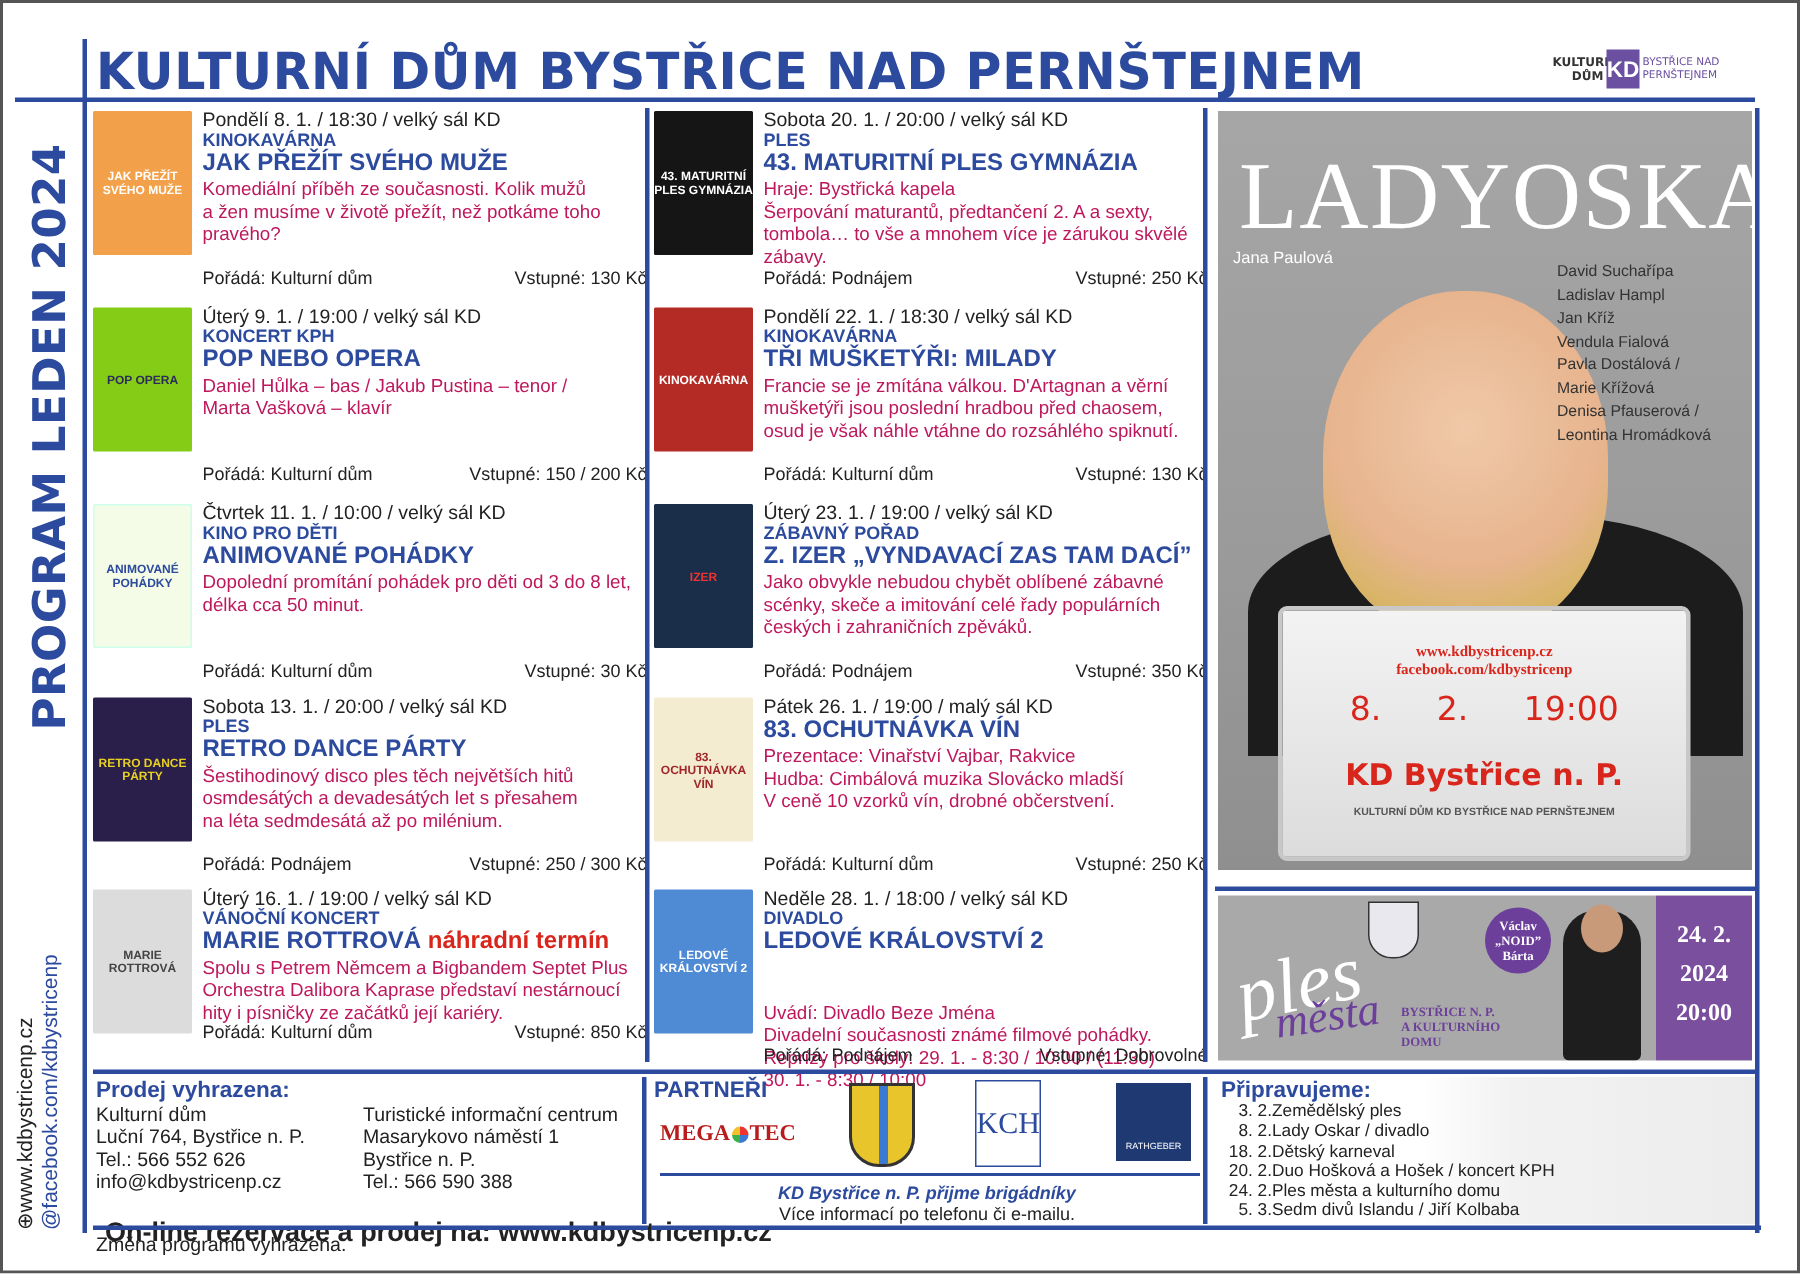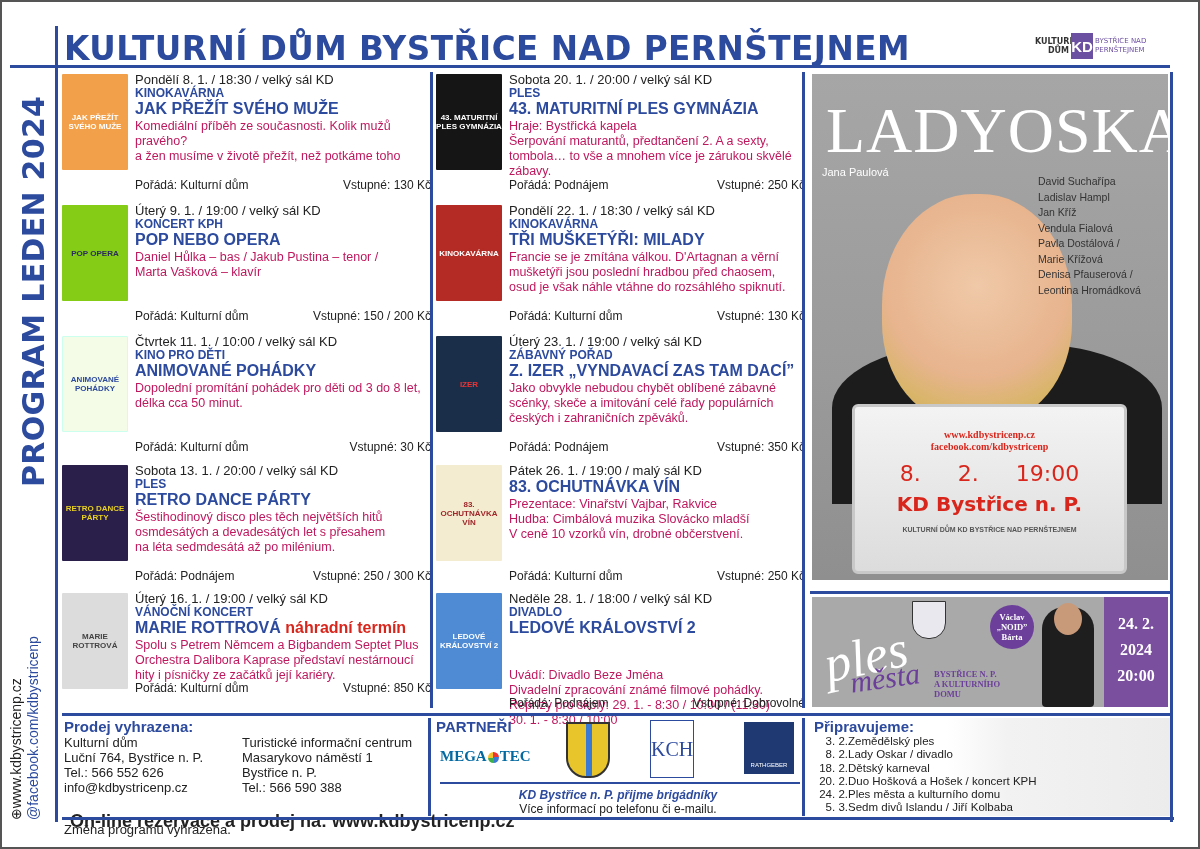--- a/index.html
+++ b/index.html
@@ -56,21 +56,21 @@
   .lady { position: absolute; left: 810px; top: 72px; width: 356px; height: 506px; background: linear-gradient(180deg, #a6a6a6 0%, #9a9a9a 60%, #8f8f8f 100%); overflow: hidden; }
   .lady .l-title { position: absolute; left: 14px; top: 20px; font-family: "Liberation Serif", serif; color: #fff; font-size: 50px; white-space: nowrap; letter-spacing: 1px; }
   .lady .l-title .big { font-size: 64px; }
   .lady .lead { position: absolute; left: 10px; top: 92px; color: #fff; font-size: 11px; }
   .lady .cast { position: absolute; left: 226px; top: 100px; color: #333; font-size: 10.5px; line-height: 15.5px; }
   .lady .face { position: absolute; left: 70px; top: 120px; width: 190px; height: 230px; border-radius: 48% 48% 44% 44%; background: radial-gradient(circle at 50% 40%, #f0c9a8 0%, #e7b48e 55%, #d9b56a 75%, #c9a355 100%); }
   .lady .body-dark { position: absolute; left: 20px; top: 270px; width: 330px; height: 160px; background: #1c1c1c; border-radius: 40% 40% 0 0; }
   .lady .case { position: absolute; left: 40px; top: 330px; width: 275px; height: 170px; background: linear-gradient(180deg, #f3f3f3, #dcdcdc); border: 3px solid #c8c8c8; border-radius: 6px; text-align: center; }
   .lady .case .web { color: #d9261c; font-family: "Liberation Serif", serif; font-weight: bold; font-size: 10px; margin-top: 22px; line-height: 12px; }
   .lady .case .dt { color: #d9261c; font-family: "DejaVu Sans", sans-serif; font-weight: normal; font-size: 22px; margin-top: 8px; word-spacing: 30px; }
-  .lady .case .place { color: #d9261c; font-family: "DejaVu Sans", sans-serif; font-weight: bold; font-size: 20px; margin-top: 6px; }
+  .lady .case .place { color: #d9261c; font-family: "DejaVu Sans", sans-serif; font-weight: bold; font-size: 20px; margin-top: 18px; }
   .lady .case .mini { font-size: 7px; color: #555; margin-top: 10px; font-weight: bold; }
 
   .hline-mid { position: absolute; left: 808px; top: 589px; width: 360px; height: 3px; background: #2c4a9e; }
 
   
   .ples { position: absolute; left: 810px; top: 595px; width: 356px; height: 110px; background: #a9a9a9; overflow: hidden; }
   .ples .script1 { position: absolute; left: 12px; top: 30px; font-family: "Liberation Serif", serif; font-style: italic; color: #fff; font-size: 52px; transform: rotate(-12deg); }
   .ples .script2 { position: absolute; left: 38px; top: 64px; font-family: "Liberation Serif", serif; font-style: italic; color: #6b3f9a; font-size: 30px; transform: rotate(-8deg); }
   .ples .sub { position: absolute; left: 122px; top: 72px; font-family: "Liberation Serif", serif; color: #6b3f9a; font-size: 8.5px; font-weight: bold; line-height: 10px; }
   .ples .crest { position: absolute; left: 100px; top: 4px; width: 34px; height: 38px; background: #e8e8ee; border: 1px solid #333; border-radius: 0 0 16px 16px; }
@@ -87,21 +87,21 @@
   .vsep-b2 { position: absolute; left: 800px; top: 716px; width: 3px; height: 98px; background: #2c4a9e; }
 
   .tickets { position: absolute; left: 62px; top: 716px; width: 362px; }
   .tickets .h { font-size: 15px; font-weight: bold; color: #2c4a9e; line-height: 17px; }
   .tickets .cols { display: flex; gap: 26px; font-size: 13px; line-height: 15px; color: #222; }
   .tickets .online { font-size: 18px; font-weight: bold; color: #222; margin-top: 16px; padding-left: 6px; white-space: nowrap; }
   .change { position: absolute; left: 62px; top: 820px; font-size: 13px; color: #222; }
 
   .partners { position: absolute; left: 434px; top: 716px; width: 364px; height: 98px; }
   .partners .h { font-size: 15px; font-weight: bold; color: #2c4a9e; }
-  .partners .mega { position: absolute; left: 4px; top: 30px; font-family: "Liberation Serif", serif; font-weight: bold; font-size: 15px; color: #0369a1; }
+  .partners .mega { position: absolute; left: 4px; top: 30px; font-family: "Liberation Serif", serif; font-weight: bold; font-size: 15px; color: #b91c1c; }
   .partners .mega .dot { display: inline-block; width: 11px; height: 11px; border-radius: 50%; background: conic-gradient(#e33 0 25%, #3a7ad4 0 50%, #3bb04b 0 75%, #f2c12e 0); vertical-align: middle; margin: 0 1px; }
   .partners .crest2 { position: absolute; left: 130px; top: 4px; width: 44px; height: 56px; background: #e8c52a; border: 2px solid #333; border-radius: 0 0 20px 20px; overflow: hidden; }
   .partners .crest2::after { content: ""; position: absolute; left: 18px; top: 0; width: 6px; height: 56px; background: #3a7ad4; }
   .partners .kch { position: absolute; left: 214px; top: 2px; width: 44px; height: 58px; border: 1px solid #2c4a9e; color: #2c4a9e; font-family: "Liberation Serif", serif; font-size: 20px; text-align: center; line-height: 56px; }
   .partners .rath { position: absolute; left: 308px; top: 4px; width: 50px; height: 52px; background: #1f3a73; color: #fff; font-size: 6px; text-align: center; padding-top: 40px; }
   .partners .hl { position: absolute; left: 4px; top: 64px; width: 360px; height: 2px; background: #2c4a9e; }
   .partners .jobs { position: absolute; left: 0; top: 70px; width: 364px; text-align: center; font-size: 12px; font-weight: bold; color: #2c4a9e; line-height: 14px; font-style: italic; }
   .partners .jobs2 { position: absolute; left: 0; top: 84px; width: 364px; text-align: center; font-size: 12px; color: #222; line-height: 14px; }
 
   .upcoming { position: absolute; left: 808px; top: 716px; width: 360px; height: 98px; background: linear-gradient(90deg, #fff 0%, #fff 38%, #f2f2f2 55%, #ececec 100%); }
@@ -134,22 +134,22 @@
     <div class="event" style="top:0px;">
       <div class="poster p-orange">
           <span>JAK PŘEŽÍT SVÉHO MUŽE</span>
         </div>
       <div class="body">
         <div class="when">Pondělí 8. 1. / 18:30 / velký sál KD</div>
         <div class="cat">KINOKAVÁRNA</div>
         <div class="title">JAK PŘEŽÍT SVÉHO MUŽE</div>
         <div class="desc">
           <div>Komediální příběh ze současnosti. Kolik mužů</div>
+            <div>a žen musíme v životě přežít, než potkáme toho</div>
             <div>pravého?</div>
-            <div>a žen musíme v životě přežít, než potkáme toho</div>
         </div>
       </div>
       <div class="foot" style="top:106px;">
           <span>Pořádá: Kulturní dům</span>
           <span>Vstupné: 130 Kč</span>
         </div>
     </div>
 
     <div class="event" style="top:131px;">
       <div class="poster p-pop">
@@ -315,21 +315,21 @@
 
     <div class="event" style="top:519px;">
       <div class="poster p-frozen">
           <span>LEDOVÉ KRÁLOVSTVÍ 2</span>
         </div>
       <div class="body">
         <div class="when">Neděle 28. 1. / 18:00 / velký sál KD</div>
         <div class="cat">DIVADLO</div>
         <div class="title">LEDOVÉ KRÁLOVSTVÍ 2</div>
         <div class="desc" style="white-space:pre;">
-          <div>Uvádí: Divadlo Beze Jména</div><div>Divadelní zpracování známé filmové pohádky.</div><div>Reprízy pro školy: 29. 1. - 8:30 / 10:00 / (11:30)</div><div>                           30. 1. - 8:30 / 10:00</div>
+          <div>Uvádí: Divadlo Beze Jména</div><div>Divadelní současnosti známé filmové pohádky.</div><div>Reprízy pro školy: 29. 1. - 8:30 / 10:00 / (11:30)</div><div>                           30. 1. - 8:30 / 10:00</div>
         </div>
       </div>
       <div class="foot" style="top:105px;">
           <span>Pořádá: Podnájem</span>
           <span>Vstupné: Dobrovolné</span>
         </div>
     </div>
   </div>
 
   <div class="vsep-2"></div>

